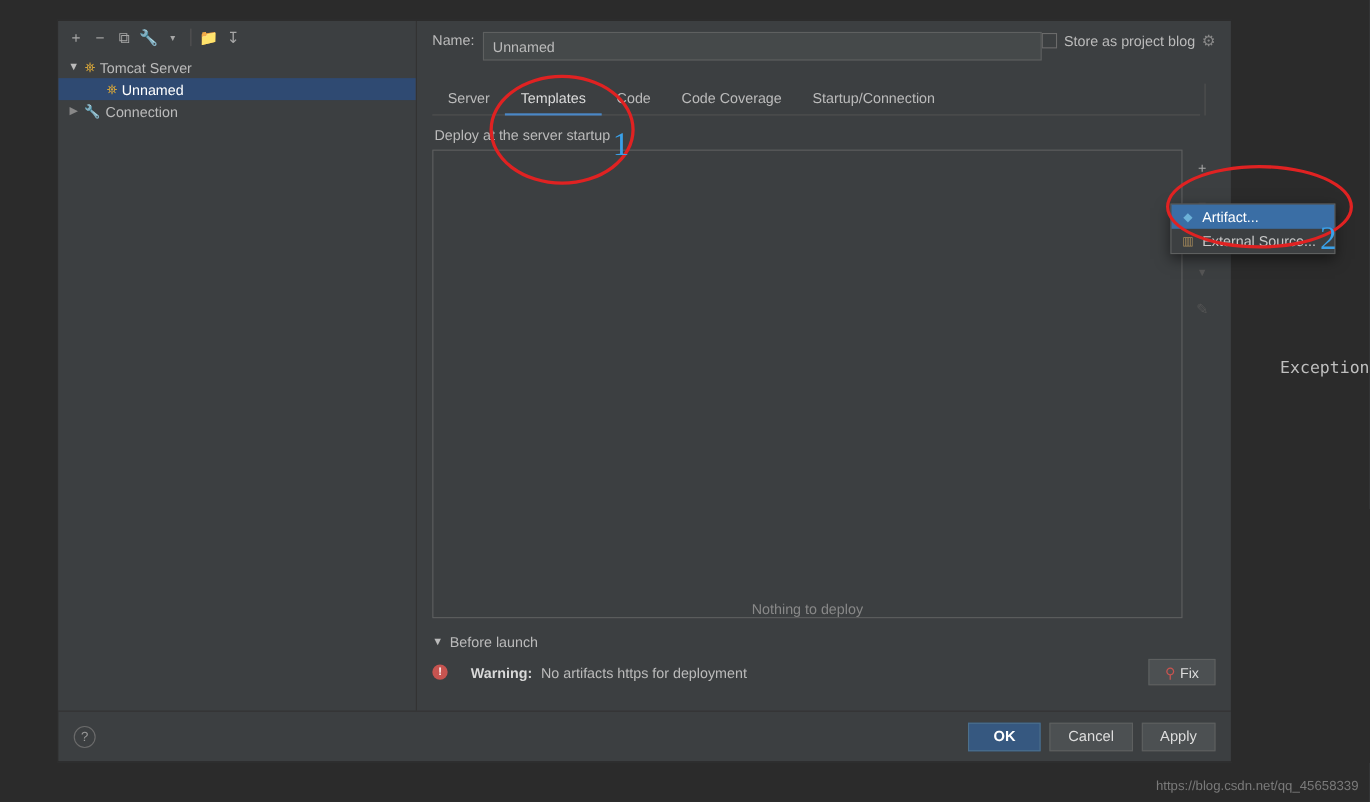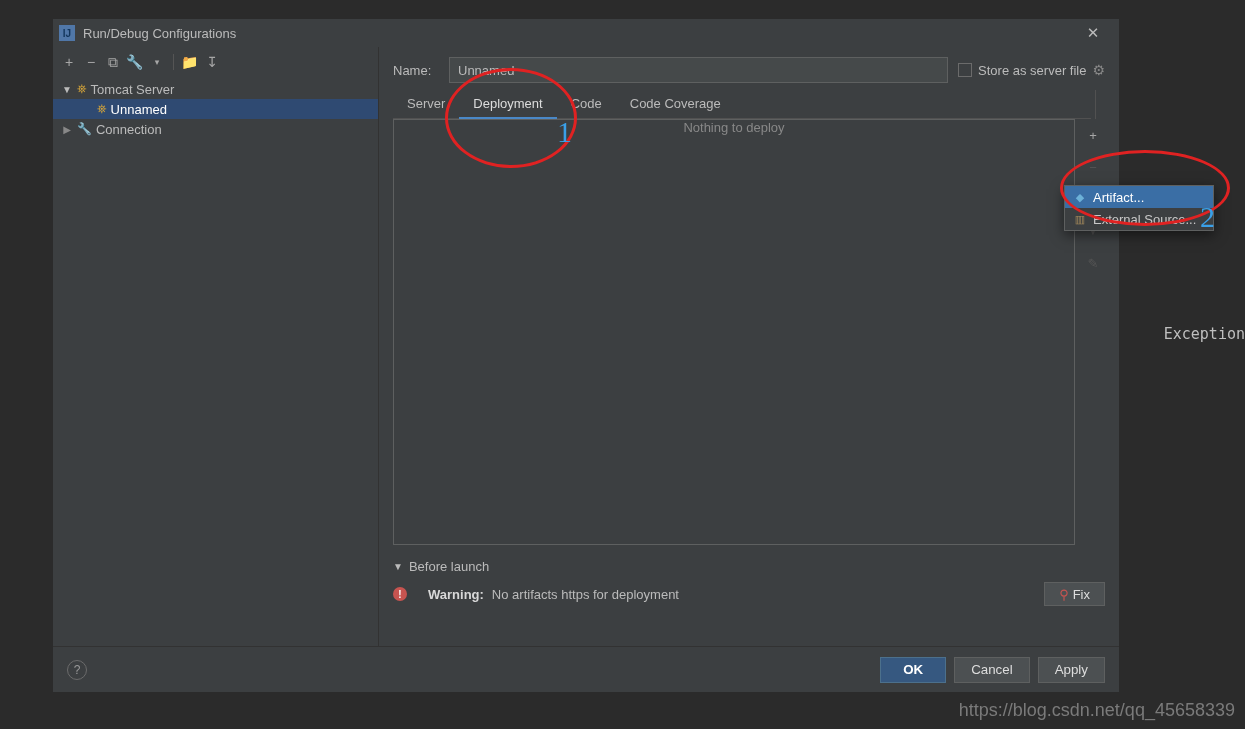--- a/index.html
+++ b/index.html
@@ -78,22 +78,22 @@
   background: #2f4a72;
   color: #ffffff;
 }
 .tree-row.child { padding-left: 40px; }
 .main {
   flex:1; display:flex; flex-direction:column;
   padding: 10px 14px 0 14px;
   position: relative;
 }
 .name-row {
-  display:flex; align-items:center; gap:10px;
-  margin-bottom: 7px;
+  display:flex; align-items:flex-start; 
+  margin-bottom: 21px;
 }
 .name-row label { width:46px; color:#bbbbbb; }
 .name-input {
   flex:1; height:26px;
   background:#45494a;
   border:1px solid #5e6060;
   color:#bbbbbb;
   padding: 0 8px;
   font-size:13px;
 }
@@ -114,21 +114,21 @@
   margin-bottom:-1px;
 }
 .tab.active { border-bottom-color:#4a88c7; color:#dddddd; }
 .section-label { margin:10px 0 6px 2px; color:#bbbbbb; }
 .deploy-row { display:flex; gap:6px; position:relative; }
 .deploy-area {
   flex:1;
   height: 426px;
   background:#3c3f41;
   border:1px solid #5e6060;
-  display:flex; align-items:flex-start; justify-content:center;
+  display:flex; align-items:flex-end; justify-content:center;
   color:#888888;
 }
 .deploy-tools {
   width:24px;
   display:flex; flex-direction:column; gap:8px;
   padding-top:4px;
 }
 .dt-btn {
   width:24px; height:24px;
   display:flex; align-items:center; justify-content:center;
@@ -217,34 +217,29 @@
 .annot-num.n1 { left: 557px; top: 115px; }
 .annot-num.n2 { left:1200px; top: 200px; }
 .bg-text {
   position:absolute; right:0; top:325px;
   color:#bfbfbf; font-family: Consolas, monospace;
   font-size:15px;
   margin-left:33px;
 }
 .watermark {
   position:absolute; right:10px; bottom:8px;
-  color:#7a7a7a; font-size:18px;
+  color:#7a7a7a; font-size:12px;
 }
 </style>
 </head>
 <body>
 
 <div class="bg-text">Exception</div>
 
 <div class="dialog">
-  <div class="titlebar">
-    <span class="ij-logo">IJ</span>
-    <span>Run/Debug Configurations</span>
-    <div class="close">✕</div>
-  </div>
 
   <div class="body">
     <div class="sidebar">
       <div class="side-toolbar">
         <div class="tool-ico">+</div>
         <div class="tool-ico">−</div>
         <div class="tool-ico">⧉</div>
         <div class="tool-ico">🔧</div>
         <div class="tool-ico" style="font-size:9px">▾</div>
         <div class="sep"></div>
@@ -268,35 +263,37 @@
         </div>
       </div>
     </div>
 
     <div class="main">
       <div class="name-row">
         <label>Name:</label>
         <input class="name-input" value="Unnamed" style="">
         <div class="store-block">
           <div class="chk"></div>
-          <span>Store as server file</span>
+          <span>Store as project blog</span>
           <span class="gear">⚙</span>
         </div>
       </div>
 
       <div class="tabs-wrap">
         <div class="tabs">
           <div class="tab">Server</div>
-          <div class="tab active">Deployment</div>
+          <div class="tab active">Templates</div>
           <div class="tab">Code</div>
           <div class="tab">Code Coverage</div>
+          <div class="tab">Startup/Connection</div>
         </div>
         <div class="scroll-col"></div>
       </div>
 
+      <div class="section-label">Deploy at the server startup</div>
 
       <div class="deploy-row">
         <div class="deploy-area">
           <span>Nothing to deploy</span>
         </div>
         <div class="deploy-tools">
           <div class="dt-btn">+</div>
           <div class="dt-btn disabled">−</div>
           <div class="dt-btn disabled" style="font-size:10px">▲</div>
           <div class="dt-btn disabled" style="font-size:10px">▼</div>

